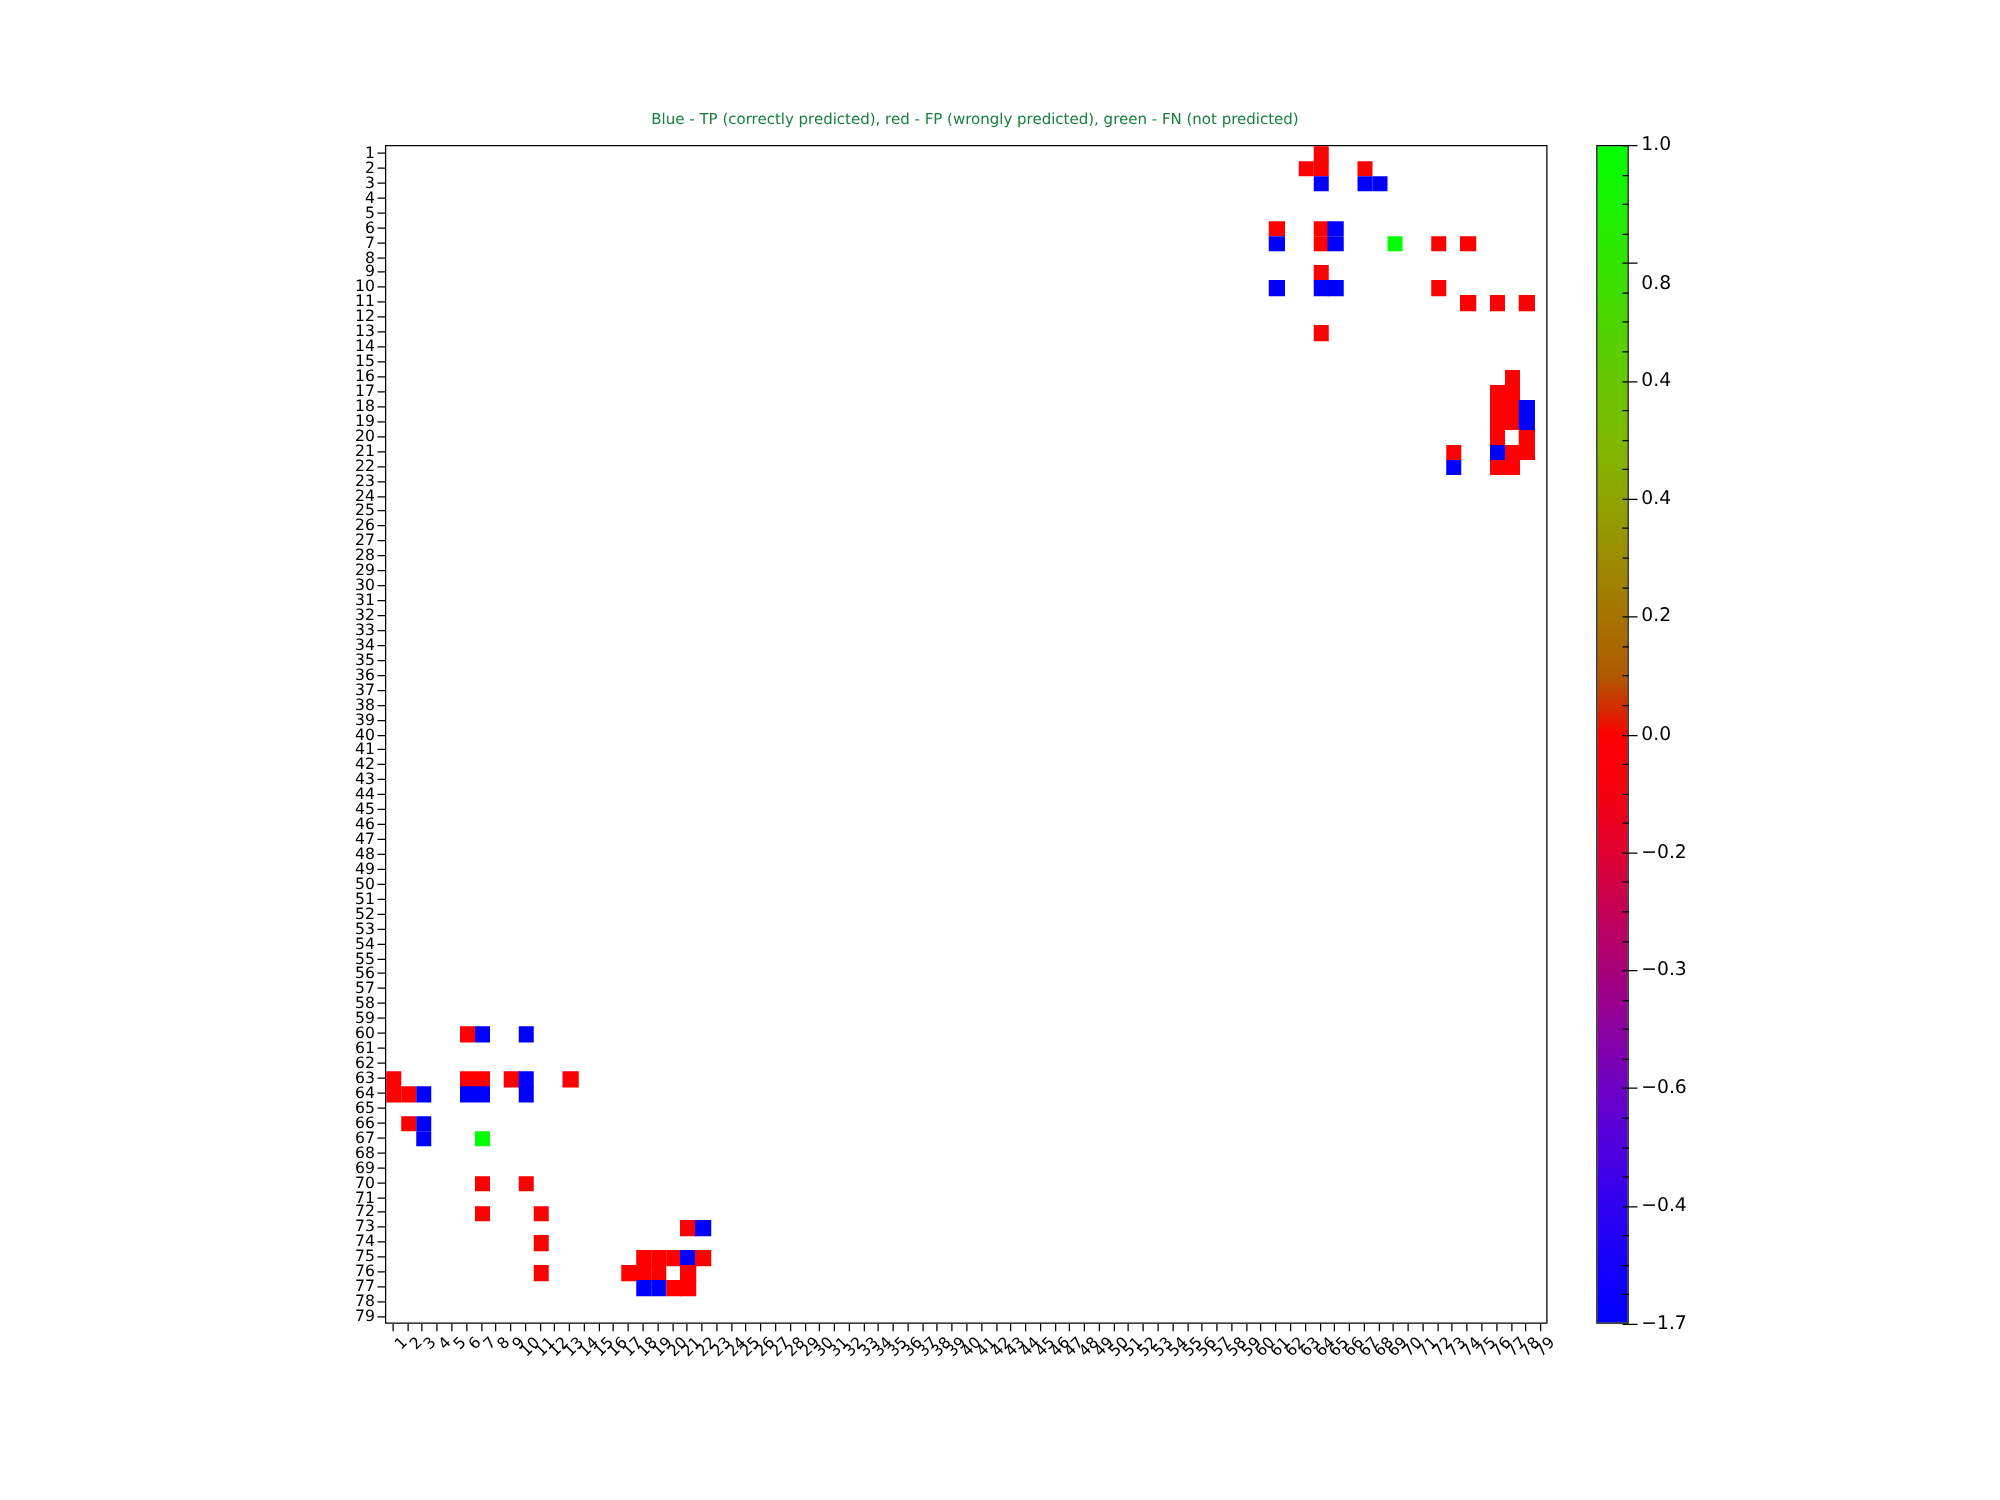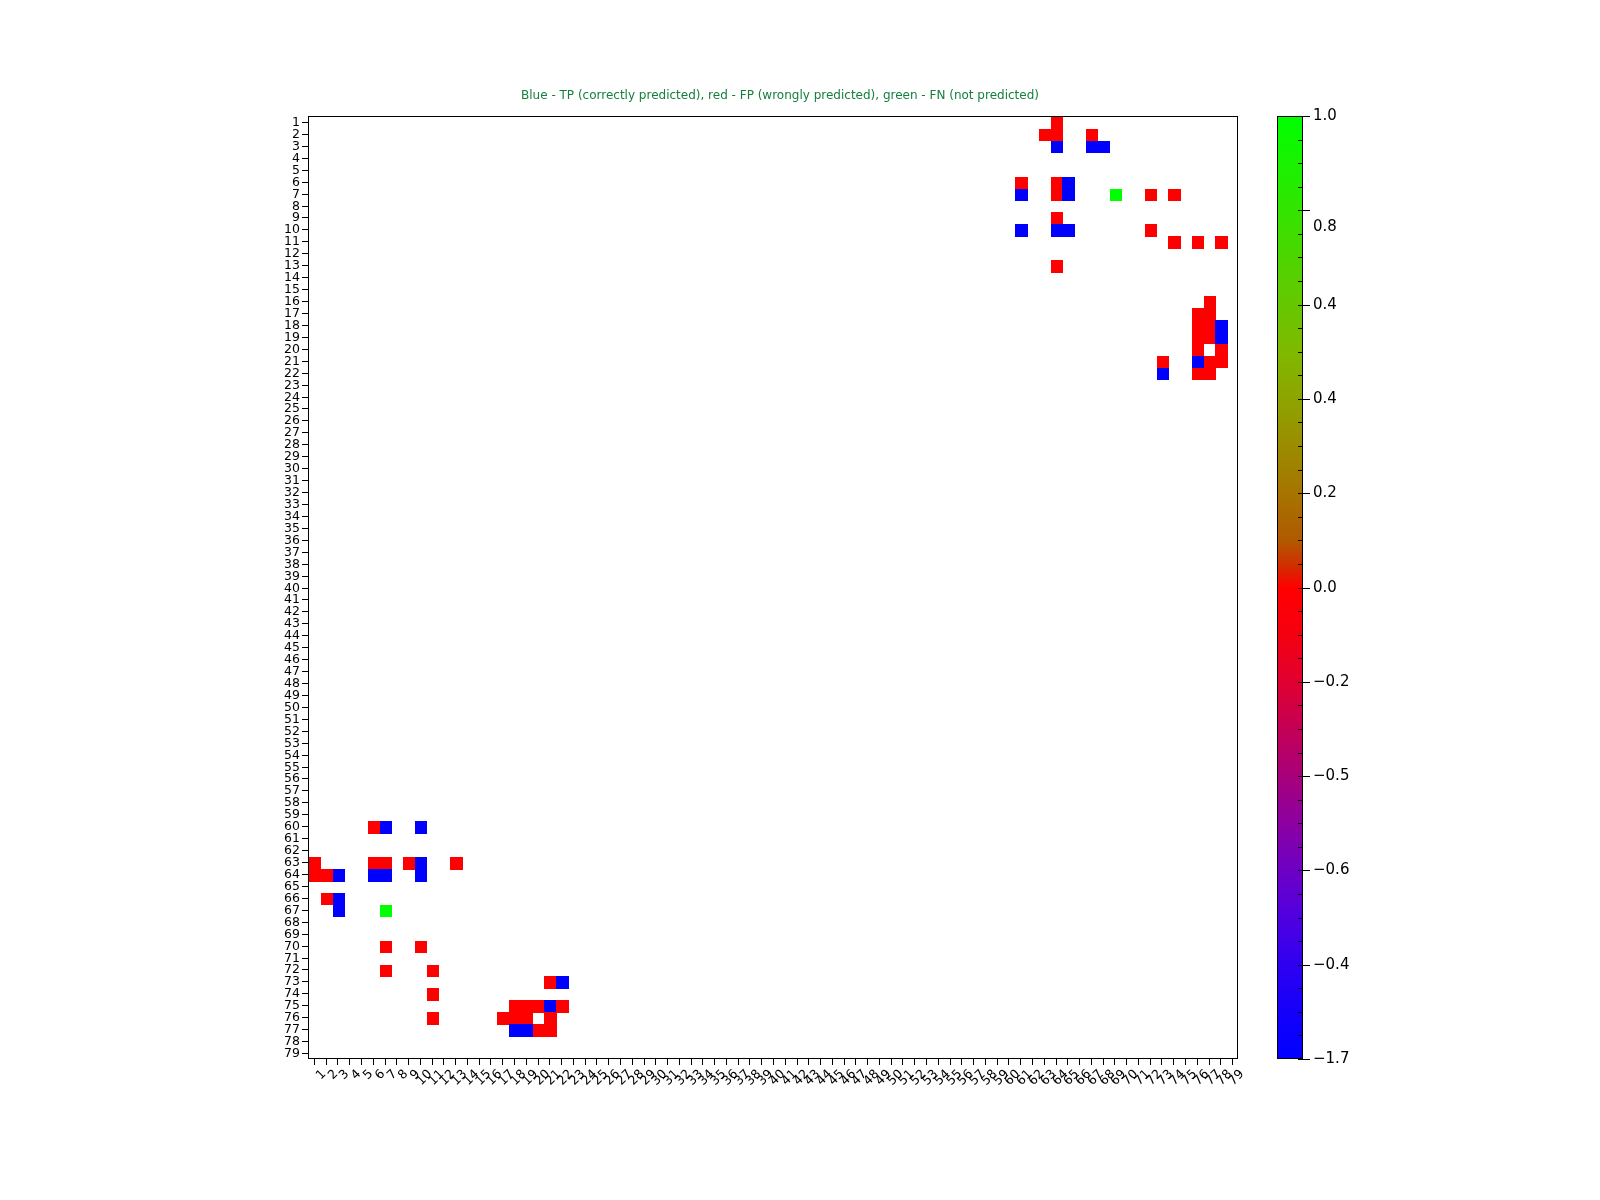--- a/index.html
+++ b/index.html
@@ -464,21 +464,21 @@
       <div class="cblabel" style="top: 296.6px;">0.4</div>
       <div class="cbtick" style="top: 399px;"></div>
       <div class="cblabel" style="top: 390.9px;">0.4</div>
       <div class="cbtick" style="top: 493px;"></div>
       <div class="cblabel" style="top: 485.2px;">0.2</div>
       <div class="cbtick" style="top: 588px;"></div>
       <div class="cblabel" style="top: 579.5px;">0.0</div>
       <div class="cbtick" style="top: 682px;"></div>
       <div class="cblabel" style="top: 673.8px;">−0.2</div>
       <div class="cbtick" style="top: 776px;"></div>
-      <div class="cblabel" style="top: 768.1px;">−0.5</div>
+      <div class="cblabel" style="top: 768.1px;">−0.3</div>
       <div class="cbtick" style="top: 870px;"></div>
       <div class="cblabel" style="top: 862.4px;">−0.6</div>
       <div class="cbtick" style="top: 965px;"></div>
       <div class="cblabel" style="top: 956.7px;">−0.4</div>
       <div class="cbtick" style="top: 1059px;"></div>
       <div class="cblabel" style="top: 1051px;">−1.7</div>
       <div class="cbsmall" style="top: 116px; left: 1298px;"></div>
       <div class="cbsmall" style="top: 140px; left: 1298px;"></div>
       <div class="cbsmall" style="top: 163px; left: 1298px;"></div>
       <div class="cbsmall" style="top: 187px; left: 1298px;"></div>

